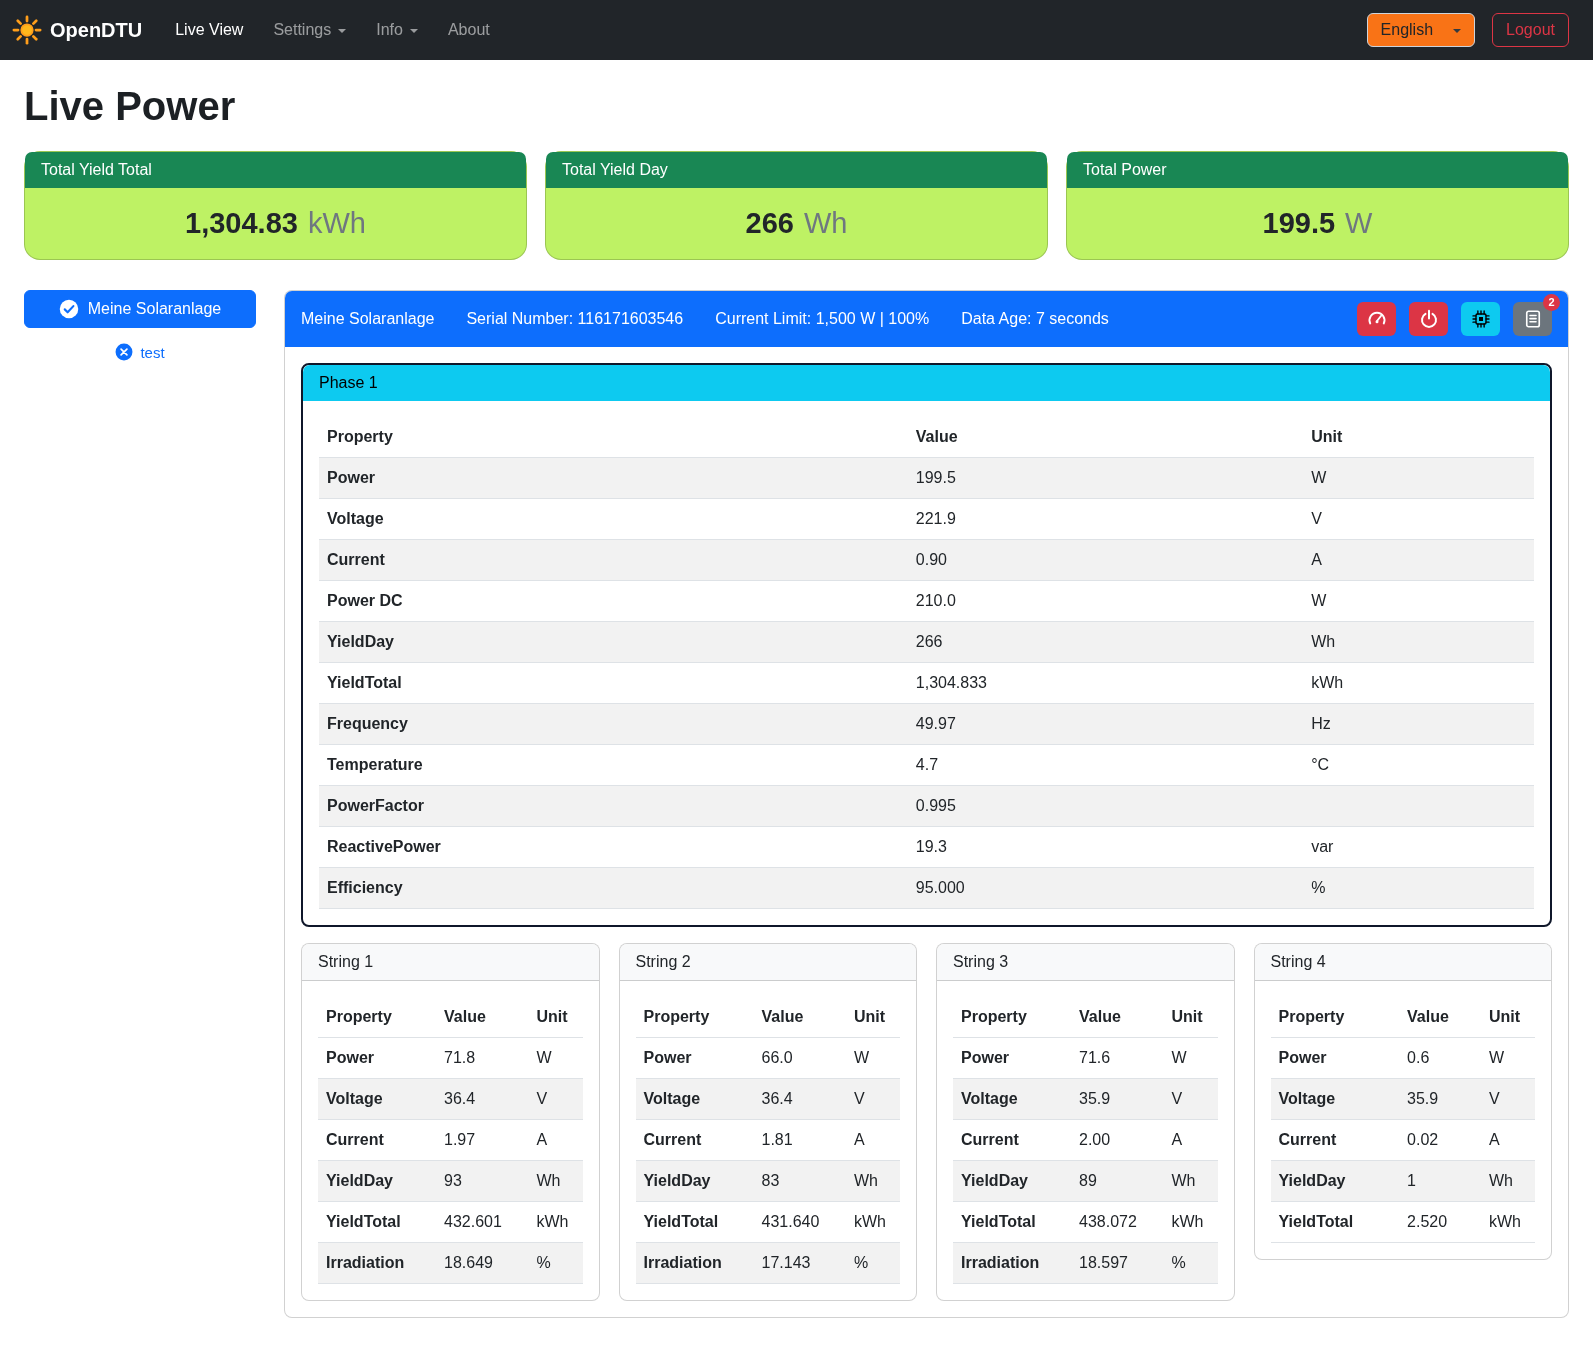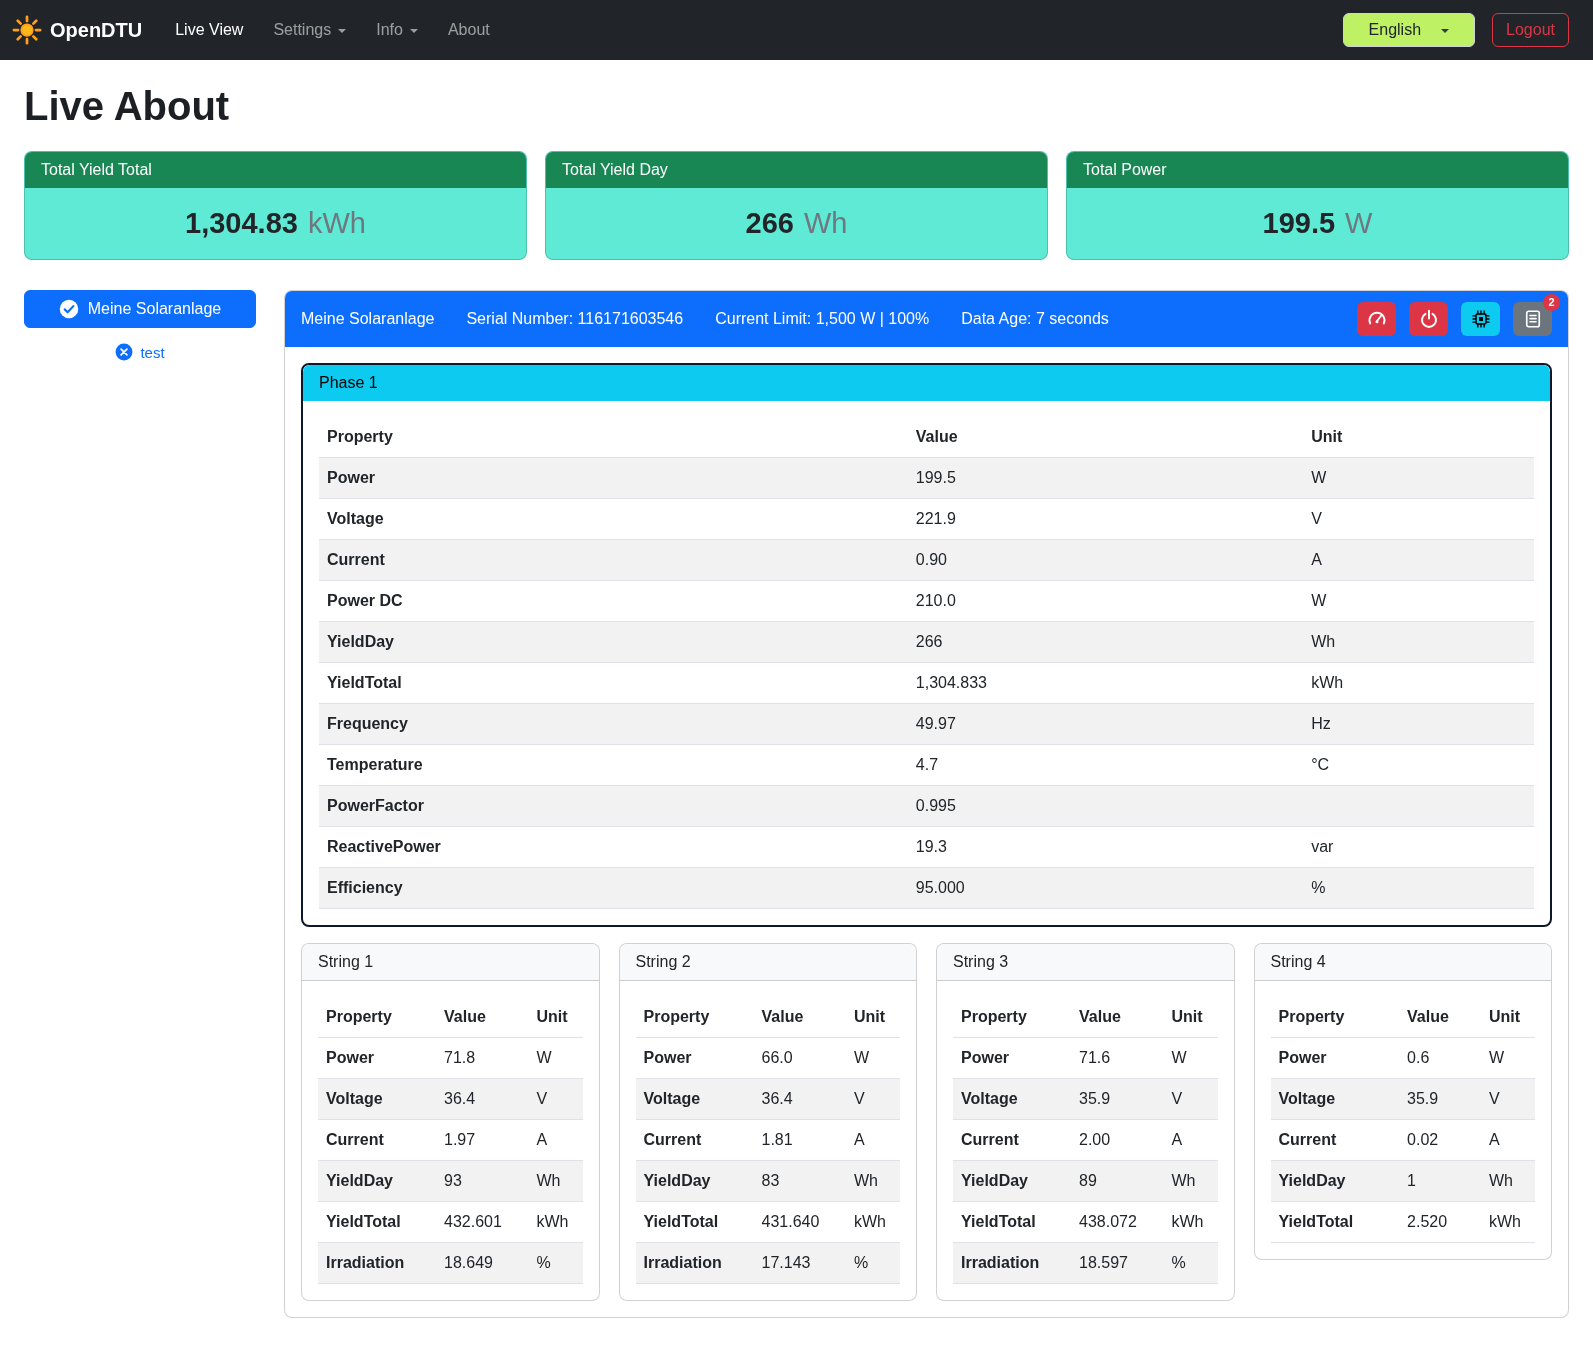--- a/index.html
+++ b/index.html
@@ -30,36 +30,36 @@
     text-decoration: none;
   }
   .nav-link.active { color: #fff; justify-content: center; }
   .caret {
     display: inline-block; width: 0; height: 0;
     border-left: 4px solid transparent; border-right: 4px solid transparent;
     border-top: 4.5px solid currentColor; margin-top: 2px;
   }
   .nav-right { margin-left: auto; display: flex; align-items: center; gap: 17px; }
   .lang-select {
-    background: #bef264; border: 1px solid #ced4da; border-radius: 6px;
-    padding: 7px 25px; font-size: 16px; color: #212529;
+    background: #f97316; border: 1px solid #ced4da; border-radius: 6px;
+    padding: 7px 13px; font-size: 16px; color: #212529;
     display: flex; align-items: center; gap: 20px; cursor: pointer;
   }
   .lang-select .caret { border-top-color: #343a40; }
   .logout-btn {
     background: transparent; border: 1px solid #dc3545; color: #dc3545;
     border-radius: 6px; padding: 7px 13px; font-size: 16px; cursor: pointer;
     font-family: "Liberation Sans", sans-serif;
   }
   
   .container { padding: 12px 24px 24px; }
   .page-title { font-size: 40px; font-weight: 700; margin: 12px 0 22px; color: #1c2024; }
   
   .summary-row { display: grid; grid-template-columns: repeat(3, 1fr); gap: 18px; margin-bottom: 30px; }
-  .card { border: 1px solid rgba(0,0,0,.18); border-radius: 8px; background: #5eead4; }
+  .card { border: 1px solid rgba(0,0,0,.18); border-radius: 16px; background: #bef264; }
   .card-header-green { background: #198754; color: #fff; padding: 9px 16px; font-size: 16px; border-radius: 7px 7px 0 0; }
   .summary-body { padding: 19px 16px; text-align: center; }
   .summary-value { font-size: 29px; font-weight: 700; color: #212529; }
   .summary-unit { font-size: 29px; font-weight: 500; color: #6f7780; margin-left: 10px; }
   
   .content-row { display: flex; gap: 28px; align-items: flex-start; }
   .sidebar { flex: 0 0 232px; width: 232px; }
   .inverter-btn {
     width: 100%; background: #0d6efd; color: #fff; border: 1px solid #0d6efd;
     border-radius: 6px; padding: 8px 12px; font-size: 16px;
@@ -153,21 +153,21 @@
   <div class="nav-right">
     <div class="lang-select">
       <span>English</span>
       <span class="caret"></span>
     </div>
     <button class="logout-btn">Logout</button>
   </div>
 </nav>
 
 <div class="container">
-  <h1 class="page-title">Live About</h1>
+  <h1 class="page-title">Live Power</h1>
 
   <div class="summary-row">
     <div class="card">
       <div class="card-header-green">Total Yield Total</div>
       <div class="summary-body">
         <span class="summary-value">1,304.83</span><span class="summary-unit">kWh</span>
       </div>
     </div>
     <div class="card">
       <div class="card-header-green">Total Yield Day</div>

